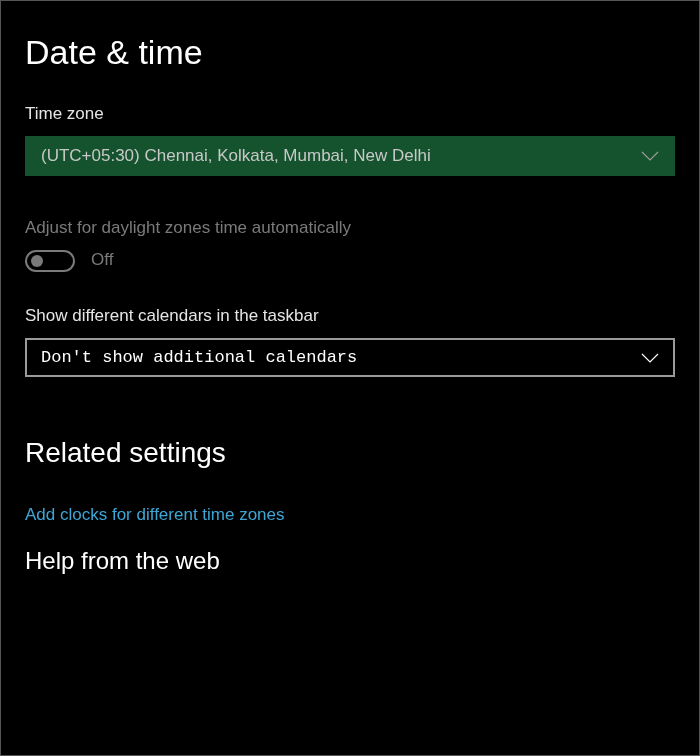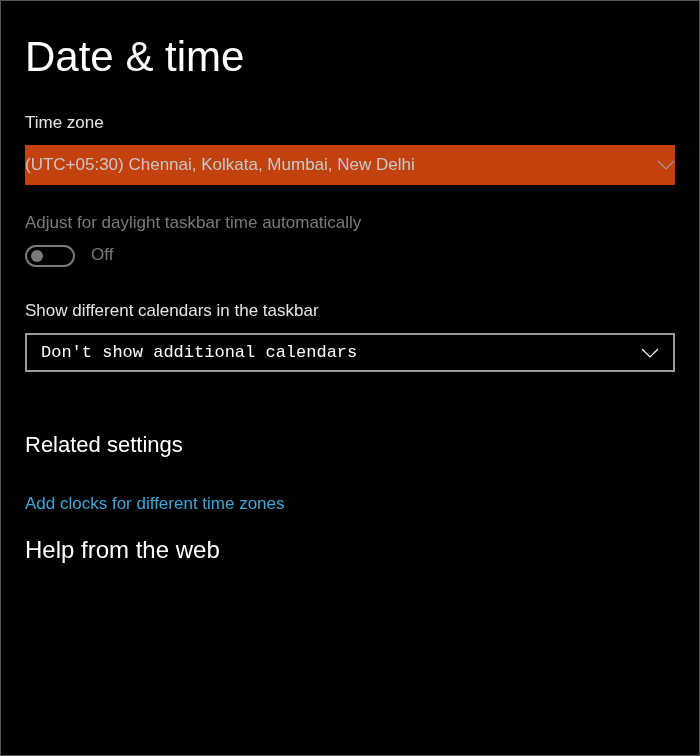--- a/index.html
+++ b/index.html
@@ -11,47 +11,47 @@
       background: #000;
       color: #fff;
       font-family: "Segoe UI", -apple-system, BlinkMacSystemFont, sans-serif;
       width: 700px;
       height: 756px;
       border: 1px solid #555;
       padding: 28px 24px 0 24px;
       overflow: hidden;
     }
     .page-title {
-      font-size: 42px;
+      font-size: 34px;
       font-weight: 400;
       color: #fff;
       margin-bottom: 32px;
       margin-top: 4px;
     }
     .setting-label {
       font-size: 17px;
       color: #e5e5e5;
       margin-bottom: 12px;
       font-weight: 400;
     }
     .setting-label.disabled {
       color: #7a7a7a;
     }
     .dropdown {
       width: 100%;
-      background: #c2410c;
+      background: #14532d;
       border: none;
       color: #c8c8c8;
       font-size: 17px;
-      padding: 10px 0;
+      padding: 10px 16px;
       display: flex;
       justify-content: space-between;
       align-items: center;
       cursor: pointer;
-      margin-bottom: 28px;
+      margin-bottom: 42px;
     }
     .dropdown.bordered {
       background: #000;
       border: 2px solid #9a9a9a;
       color: #fff;
       padding: 8px 14px;
       margin-bottom: 60px;
       font-family: Liberation Mono, monospace;
     }
     .chevron-down {
@@ -82,21 +82,21 @@
       position: absolute;
       left: 4px;
       top: 50%;
       transform: translateY(-50%);
     }
     .toggle-text {
       color: #7a7a7a;
       font-size: 17px;
     }
     .section-heading {
-      font-size: 22px;
+      font-size: 28px;
       font-weight: 400;
       color: #fff;
       margin-bottom: 18px;
     }
     .link {
       color: #3ea6d6;
       font-size: 17px;
       display: inline-block;
       cursor: pointer;
       margin-bottom: 22px;
@@ -125,21 +125,21 @@
 <h1 class="page-title">Date &amp; time</h1>
 
 <div class="setting-label">Time zone</div>
 <div class="dropdown">
   <span>(UTC+05:30) Chennai, Kolkata, Mumbai, New Delhi</span>
   <svg class="chevron-down" viewBox="0 0 18 10">
     <polyline points="1,1 9,9 17,1" fill="none" stroke="#9a9a9a" stroke-width="1.2"></polyline>
   </svg>
 </div>
 
-<div class="setting-label disabled">Adjust for daylight taskbar time automatically</div>
+<div class="setting-label disabled">Adjust for daylight zones time automatically</div>
 <div class="toggle-row">
   <div class="toggle">
     <div class="toggle-knob"></div>
   </div>
   <span class="toggle-text">Off</span>
 </div>
 
 <div class="setting-label">Show different calendars in the taskbar</div>
 <div class="dropdown bordered">
   <span>Don't show additional calendars</span>

